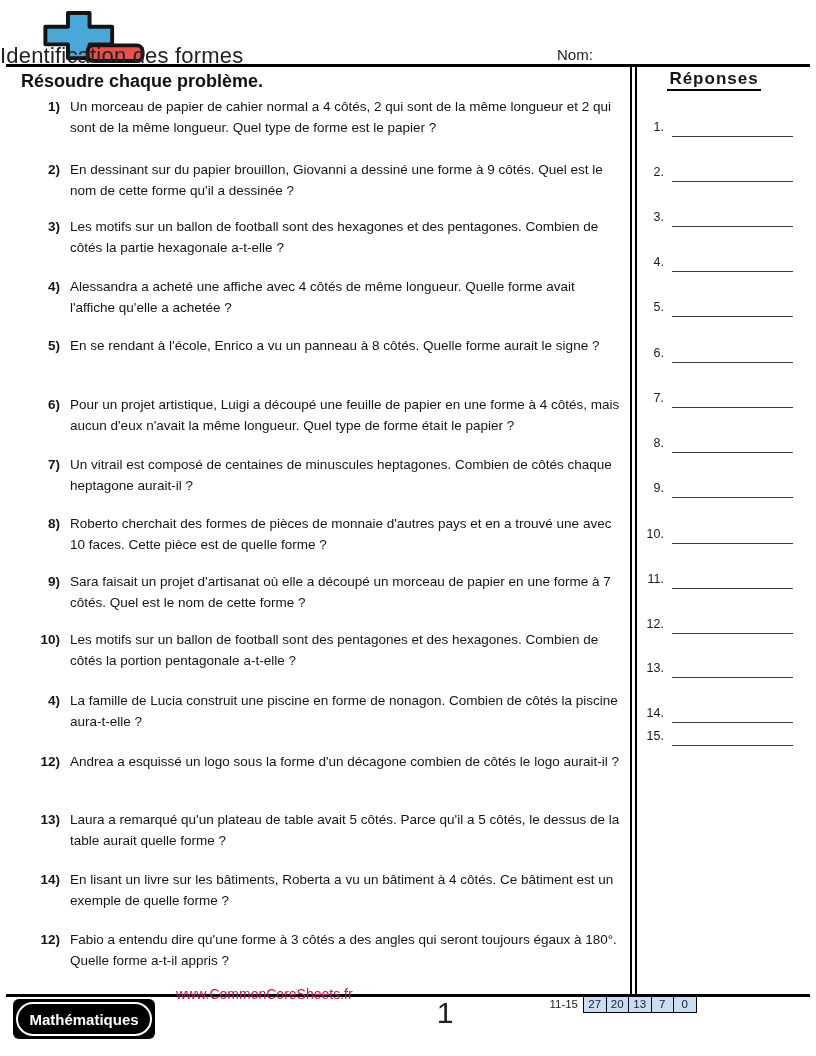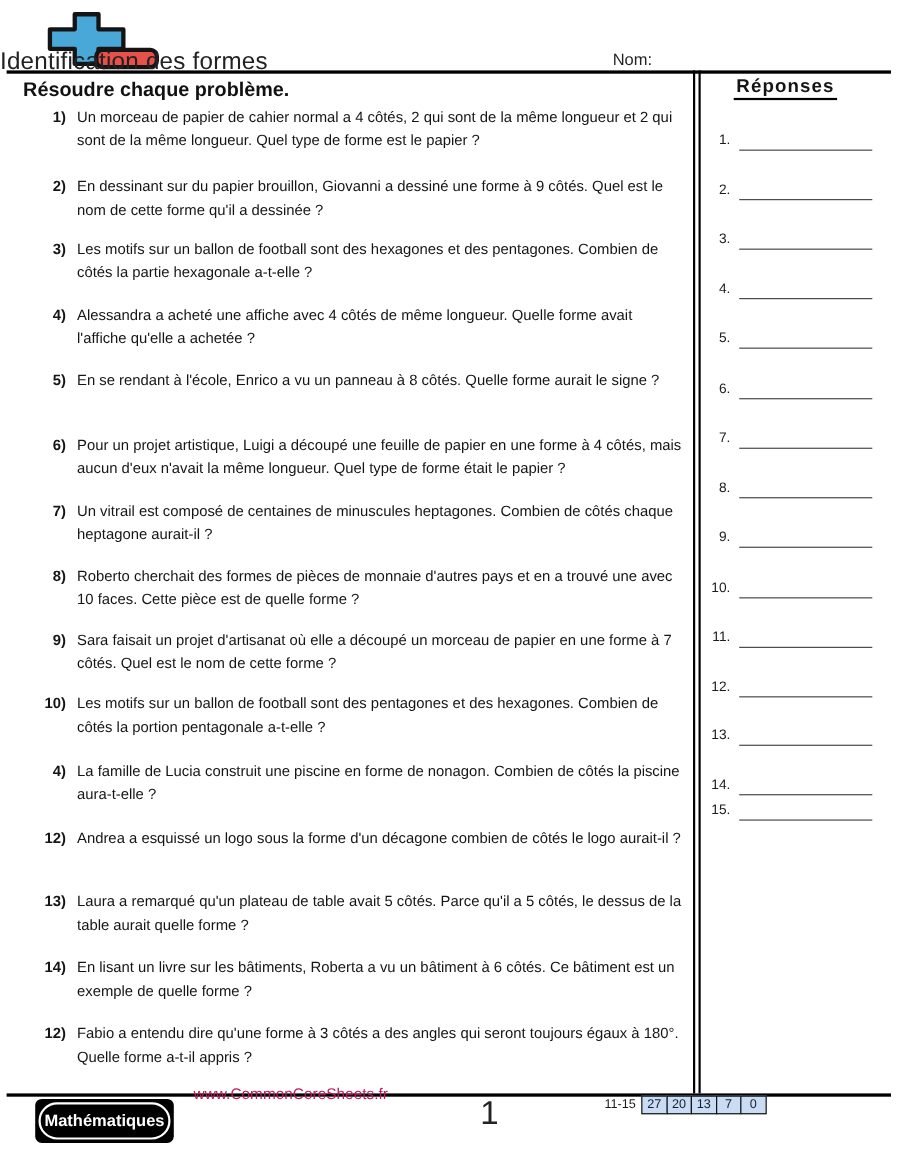--- a/index.html
+++ b/index.html
@@ -50,21 +50,21 @@
   }
   .ans-num { width:26px; text-align:right; font-size:12.5px; padding-bottom:3px; color:#1b1b1b; }
   .ans-line { flex:1; margin-left:8px; height:100%; border-bottom:1.5px solid #3a3a3a; }
   .a1{top:119px}.a2{top:164px}.a3{top:209px}.a4{top:254px}.a5{top:299px}
   .a6{top:345px}.a7{top:390px}.a8{top:435px}.a9{top:480px}.a10{top:526px}
   .a11{top:571px}.a12{top:616px}.a13{top:660px}.a14{top:705px}.a15{top:728px}
 
   
   .footer-rule { position:absolute; left:6px; top:994px; width:804px; height:3px; background:#000; }
   .brand-badge {
-    position:absolute; left:32px; top:999px; width:126px; height:40px;
+    position:absolute; left:13px; top:999px; width:142px; height:40px;
     background:#000; border-radius:6px;
   }
   .brand-pill {
     position:absolute; left:3px; top:3px; right:3px; bottom:3px;
     border:2.5px solid #fff; border-radius:18px; background:#000;
     display:flex; align-items:center; justify-content:center;
   }
   .brand-pill span { color:#fff; font-weight:700; font-size:15px; }
   .website { position:absolute; left:176px; top:986px; font-size:14px; color:#be185d; }
   .page-number { position:absolute; left:415px; top:996px; width:60px; text-align:center; font-size:30px; color:#222; }
@@ -144,21 +144,21 @@
 <div class="problem p12">
   <span class="p-num">12)</span>
   <span class="p-text">Andrea a esquissé un logo sous la forme d'un décagone combien de côtés le logo aurait-il ?</span>
 </div>
 <div class="problem p13">
   <span class="p-num">13)</span>
   <span class="p-text">Laura a remarqué qu'un plateau de table avait 5 côtés. Parce qu'il a 5 côtés, le dessus de la table aurait quelle forme ?</span>
 </div>
 <div class="problem p14">
   <span class="p-num">14)</span>
-  <span class="p-text">En lisant un livre sur les bâtiments, Roberta a vu un bâtiment à 6 côtés. Ce bâtiment est un exemple de quelle forme ?</span>
+  <span class="p-text">En lisant un livre sur les bâtiments, Roberta a vu un bâtiment à 4 côtés. Ce bâtiment est un exemple de quelle forme ?</span>
 </div>
 <div class="problem p15">
   <span class="p-num">12)</span>
   <span class="p-text">Fabio a entendu dire qu'une forme à 3 côtés a des angles qui seront toujours égaux à 180°. Quelle forme a-t-il appris ?</span>
 </div>
 
 <div class="answers-title">
   <span>Réponses</span>
 </div>
 

